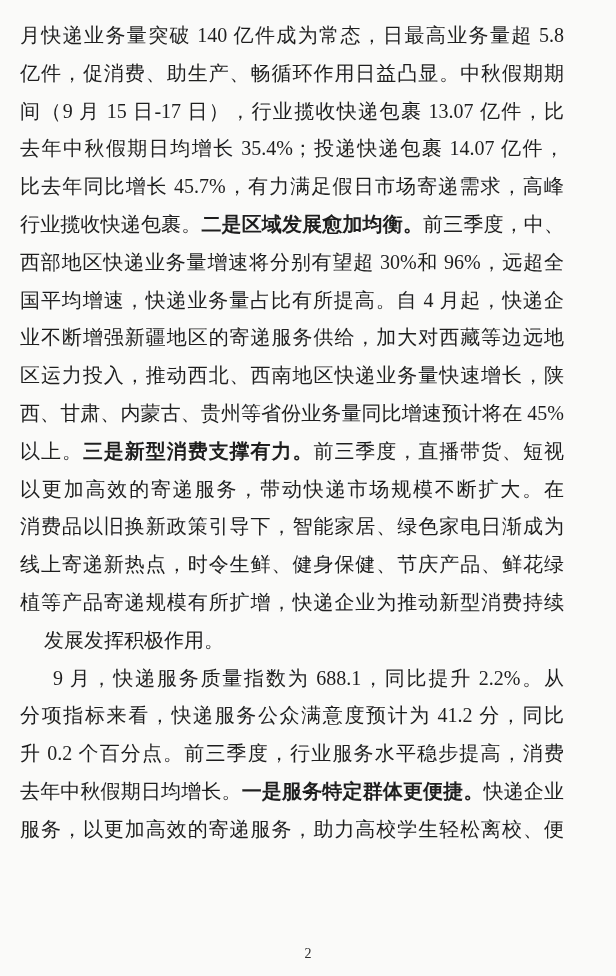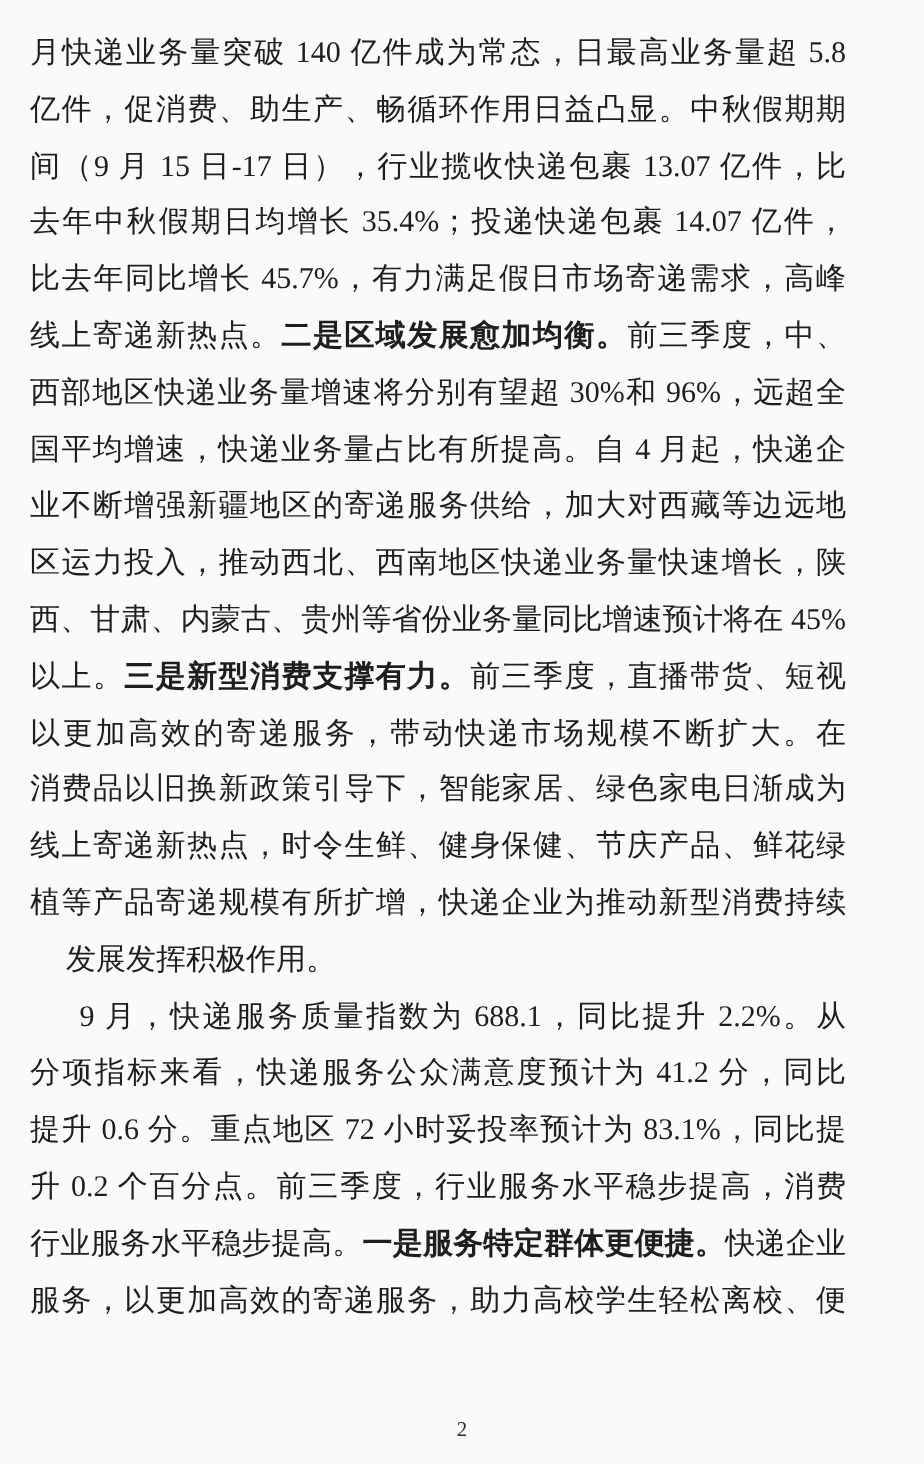--- a/index.html
+++ b/index.html
@@ -59,33 +59,32 @@
 </head>
 <body>
 
 <div class="page">
   <div class="text-body">
       <div class="line"><span class="seg">月快递业务量突破 140 亿件成为常态，日最高业务量超 5.8</span></div>
       <div class="line"><span class="seg">亿件，促消费、助生产、畅循环作用日益凸显。中秋假期期</span></div>
       <div class="line"><span class="seg">间（9 月 15 日-17 日），行业揽收快递包裹 13.07 亿件，比</span></div>
       <div class="line"><span class="seg">去年中秋假期日均增长 35.4%；投递快递包裹 14.07 亿件，</span></div>
       <div class="line"><span class="seg">比去年同比增长 45.7%，有力满足假日市场寄递需求，高峰</span></div>
-      <div class="line"><span class="seg">线上寄递新热点。</span><span class="seg-bold">二是区域发展愈加均衡。</span><span class="seg">前三季度，中、</span></div>
+      <div class="line"><span class="seg">行业揽收快递包裹。</span><span class="seg-bold">二是区域发展愈加均衡。</span><span class="seg">前三季度，中、</span></div>
       <div class="line"><span class="seg">西部地区快递业务量增速将分别有望超 30%和 96%，远超全</span></div>
       <div class="line"><span class="seg">国平均增速，快递业务量占比有所提高。自 4 月起，快递企</span></div>
       <div class="line"><span class="seg">业不断增强新疆地区的寄递服务供给，加大对西藏等边远地</span></div>
       <div class="line"><span class="seg">区运力投入，推动西北、西南地区快递业务量快速增长，陕</span></div>
       <div class="line"><span class="seg">西、甘肃、内蒙古、贵州等省份业务量同比增速预计将在 45%</span></div>
       <div class="line"><span class="seg">以上。</span><span class="seg-bold">三是新型消费支撑有力。</span><span class="seg">前三季度，直播带货、短视</span></div>
       <div class="line"><span class="seg">以更加高效的寄递服务，带动快递市场规模不断扩大。在</span></div>
       <div class="line"><span class="seg">消费品以旧换新政策引导下，智能家居、绿色家电日渐成为</span></div>
       <div class="line"><span class="seg">线上寄递新热点，时令生鲜、健身保健、节庆产品、鲜花绿</span></div>
       <div class="line"><span class="seg">植等产品寄递规模有所扩增，快递企业为推动新型消费持续</span></div>
       <div class="line left"><span class="seg">发展发挥积极作用。</span></div>
       <div class="line indent"><span class="seg">9 月，快递服务质量指数为 688.1，同比提升 2.2%。从</span></div>
       <div class="line"><span class="seg">分项指标来看，快递服务公众满意度预计为 41.2 分，同比</span></div>
-      <div class="line"><span class="seg">提升 0.6 分。重点地区 72 小时妥投率预计为 83.1%，同比提</span></div>
       <div class="line"><span class="seg">升 0.2 个百分点。前三季度，行业服务水平稳步提高，消费</span></div>
-      <div class="line"><span class="seg">行业服务水平稳步提高。</span><span class="seg-bold">一是服务特定群体更便捷。</span><span class="seg">快递企业</span></div>
+      <div class="line"><span class="seg">去年中秋假期日均增长。</span><span class="seg-bold">一是服务特定群体更便捷。</span><span class="seg">快递企业</span></div>
       <div class="line"><span class="seg">服务，以更加高效的寄递服务，助力高校学生轻松离校、便</span></div>
     </div>
   <div class="footer">2</div>
 </div>
 
 </body></html>

